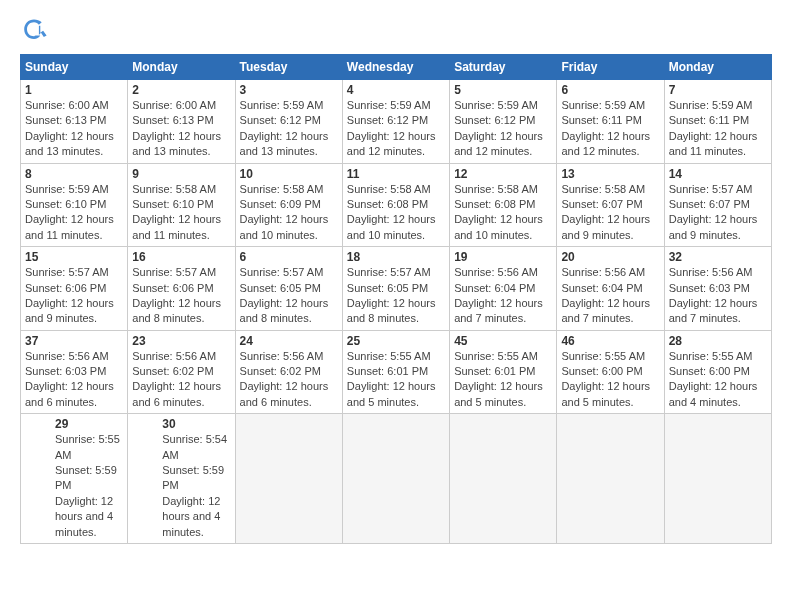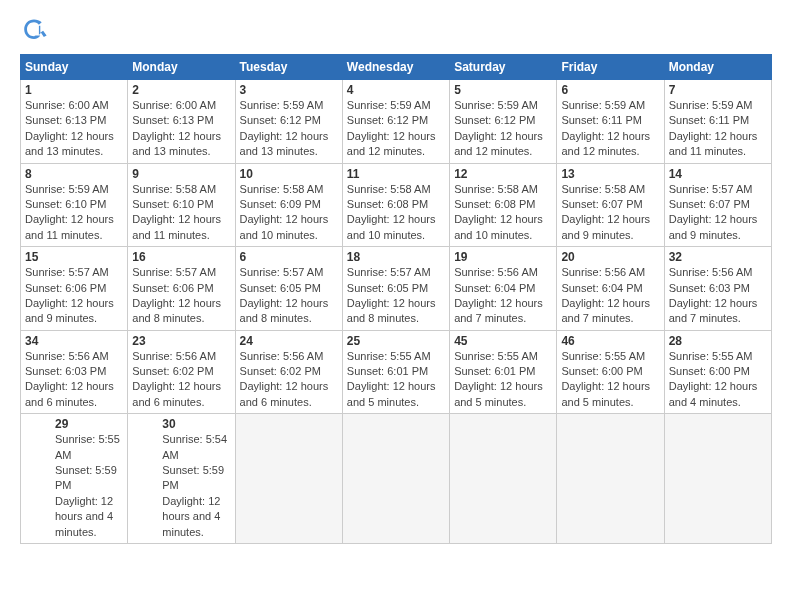--- a/index.html
+++ b/index.html
@@ -300,21 +300,21 @@
         <span class="day-num">32</span>
         <div class="day-info">
           <span>Sunrise: 5:56 AM</span><br>
           <span>Sunset: 6:03 PM</span><br>
           <span>Daylight: 12 hours and 7 minutes.</span>
         </div>
       </td>
         </tr>
         <tr>
           <td class="has-data">
-        <span class="day-num">34</span>
+        <span class="day-num">37</span>
         <div class="day-info">
           <span>Sunrise: 5:56 AM</span><br>
           <span>Sunset: 6:03 PM</span><br>
           <span>Daylight: 12 hours and 6 minutes.</span>
         </div>
       </td>
           <td class="has-data">
         <span class="day-num">23</span>
         <div class="day-info">
           <span>Sunrise: 5:56 AM</span><br>

